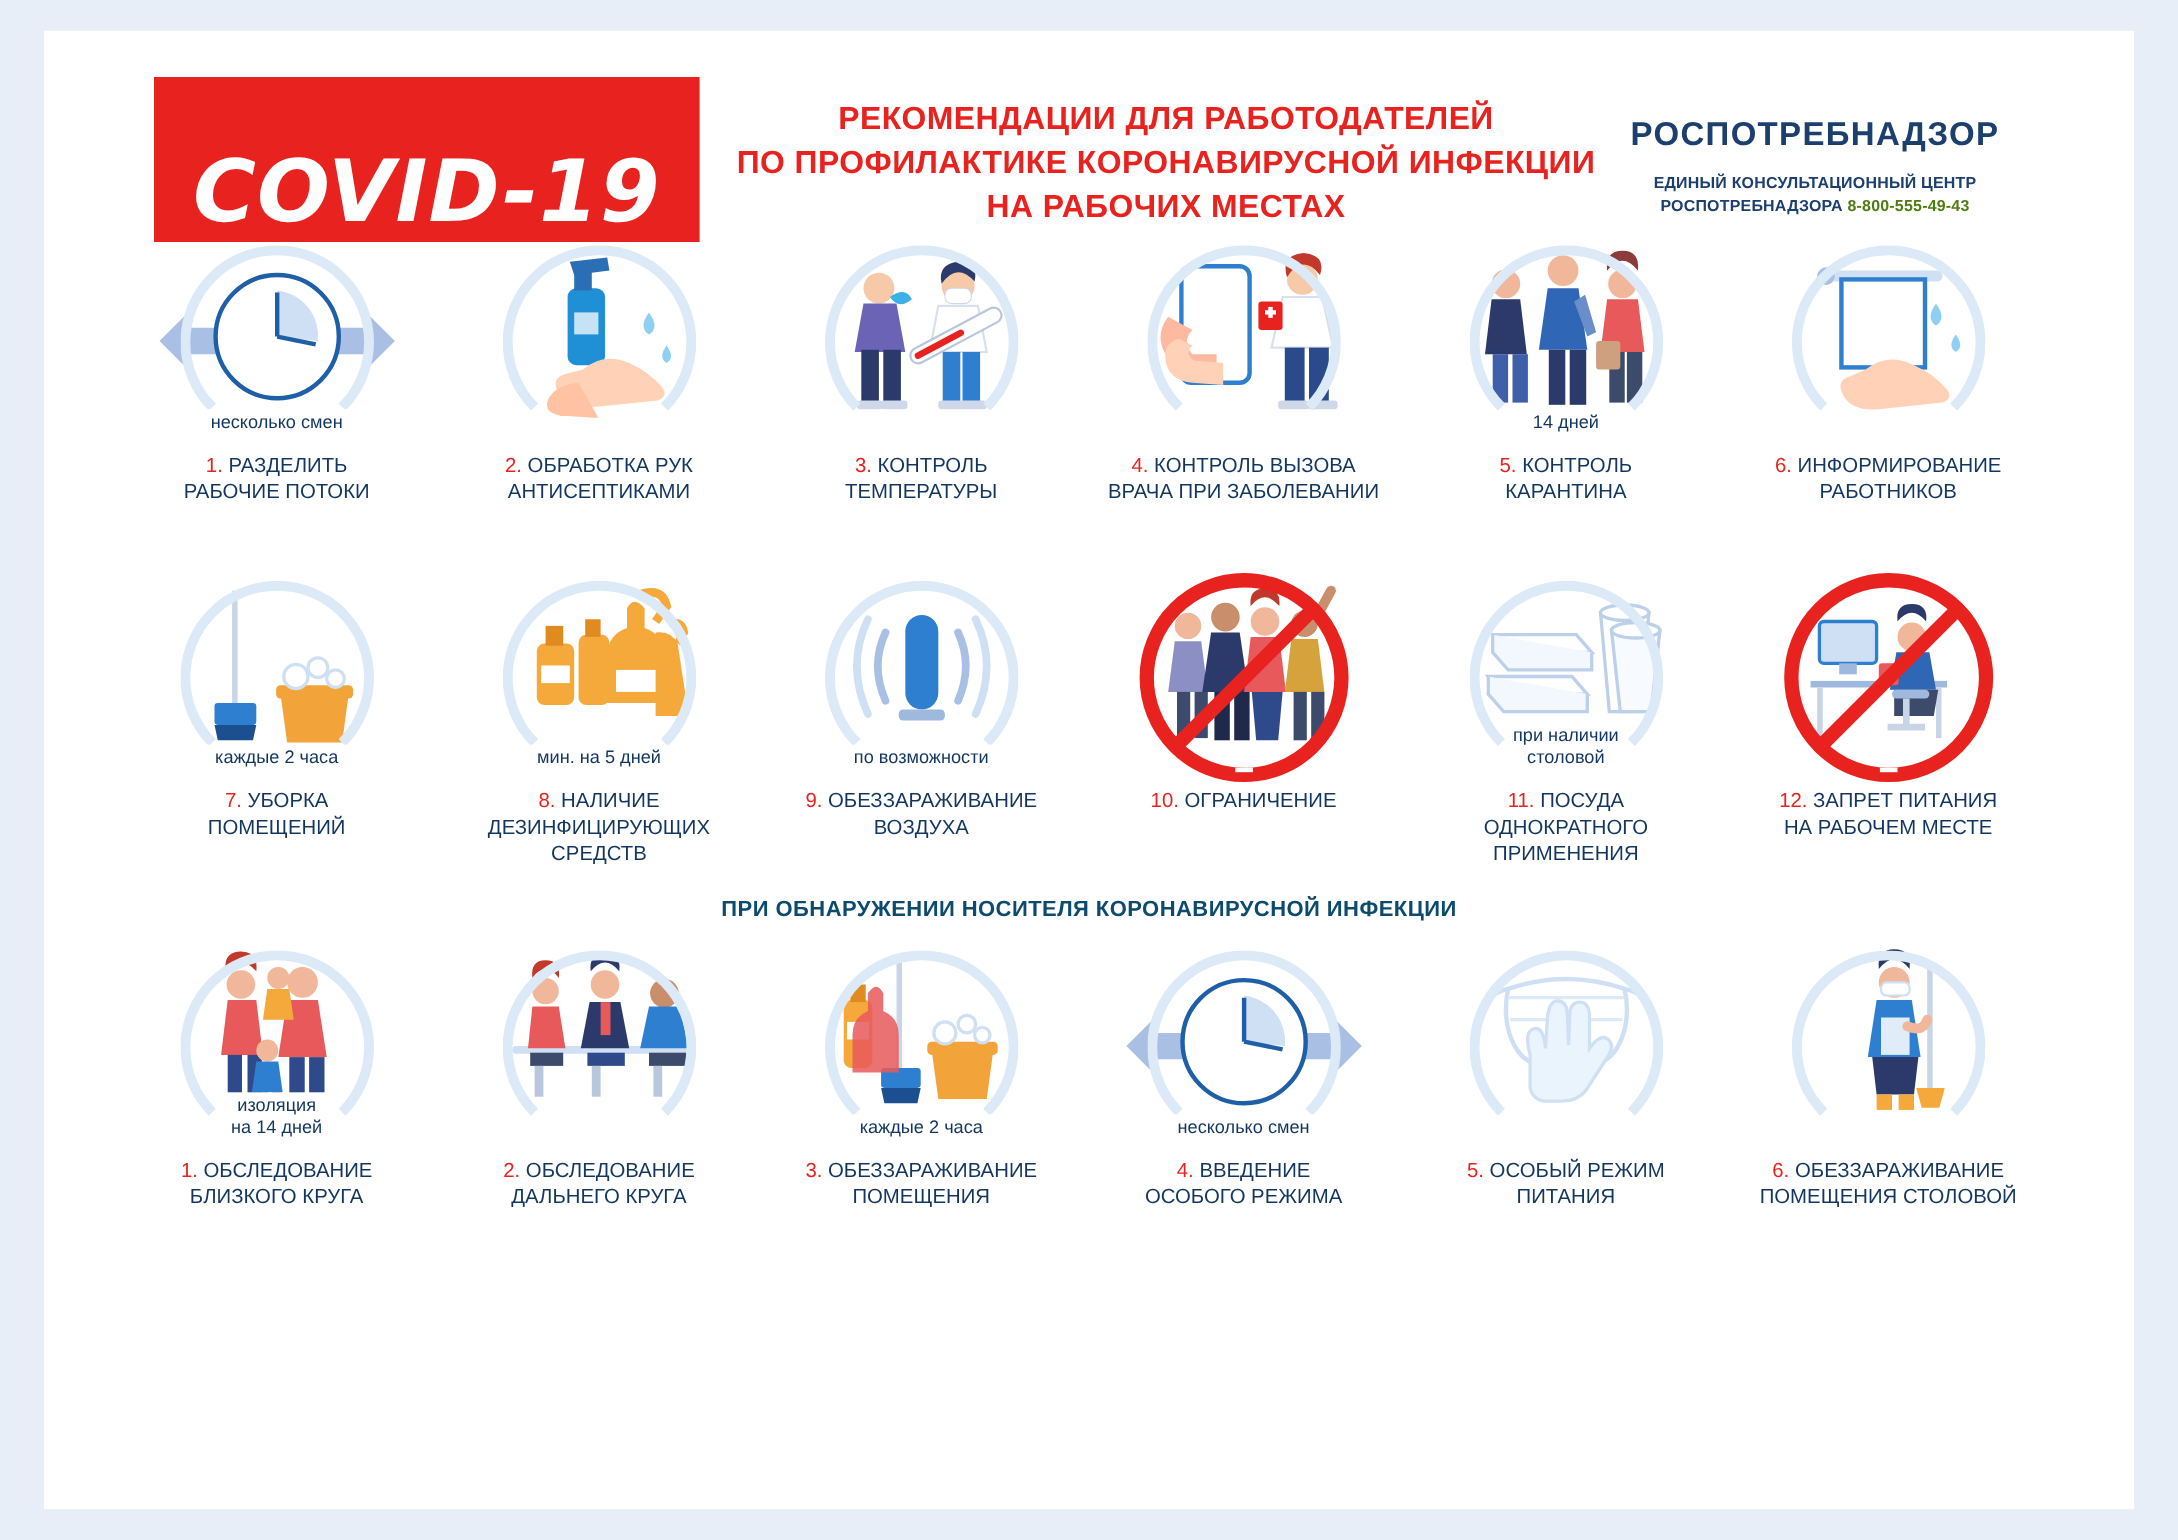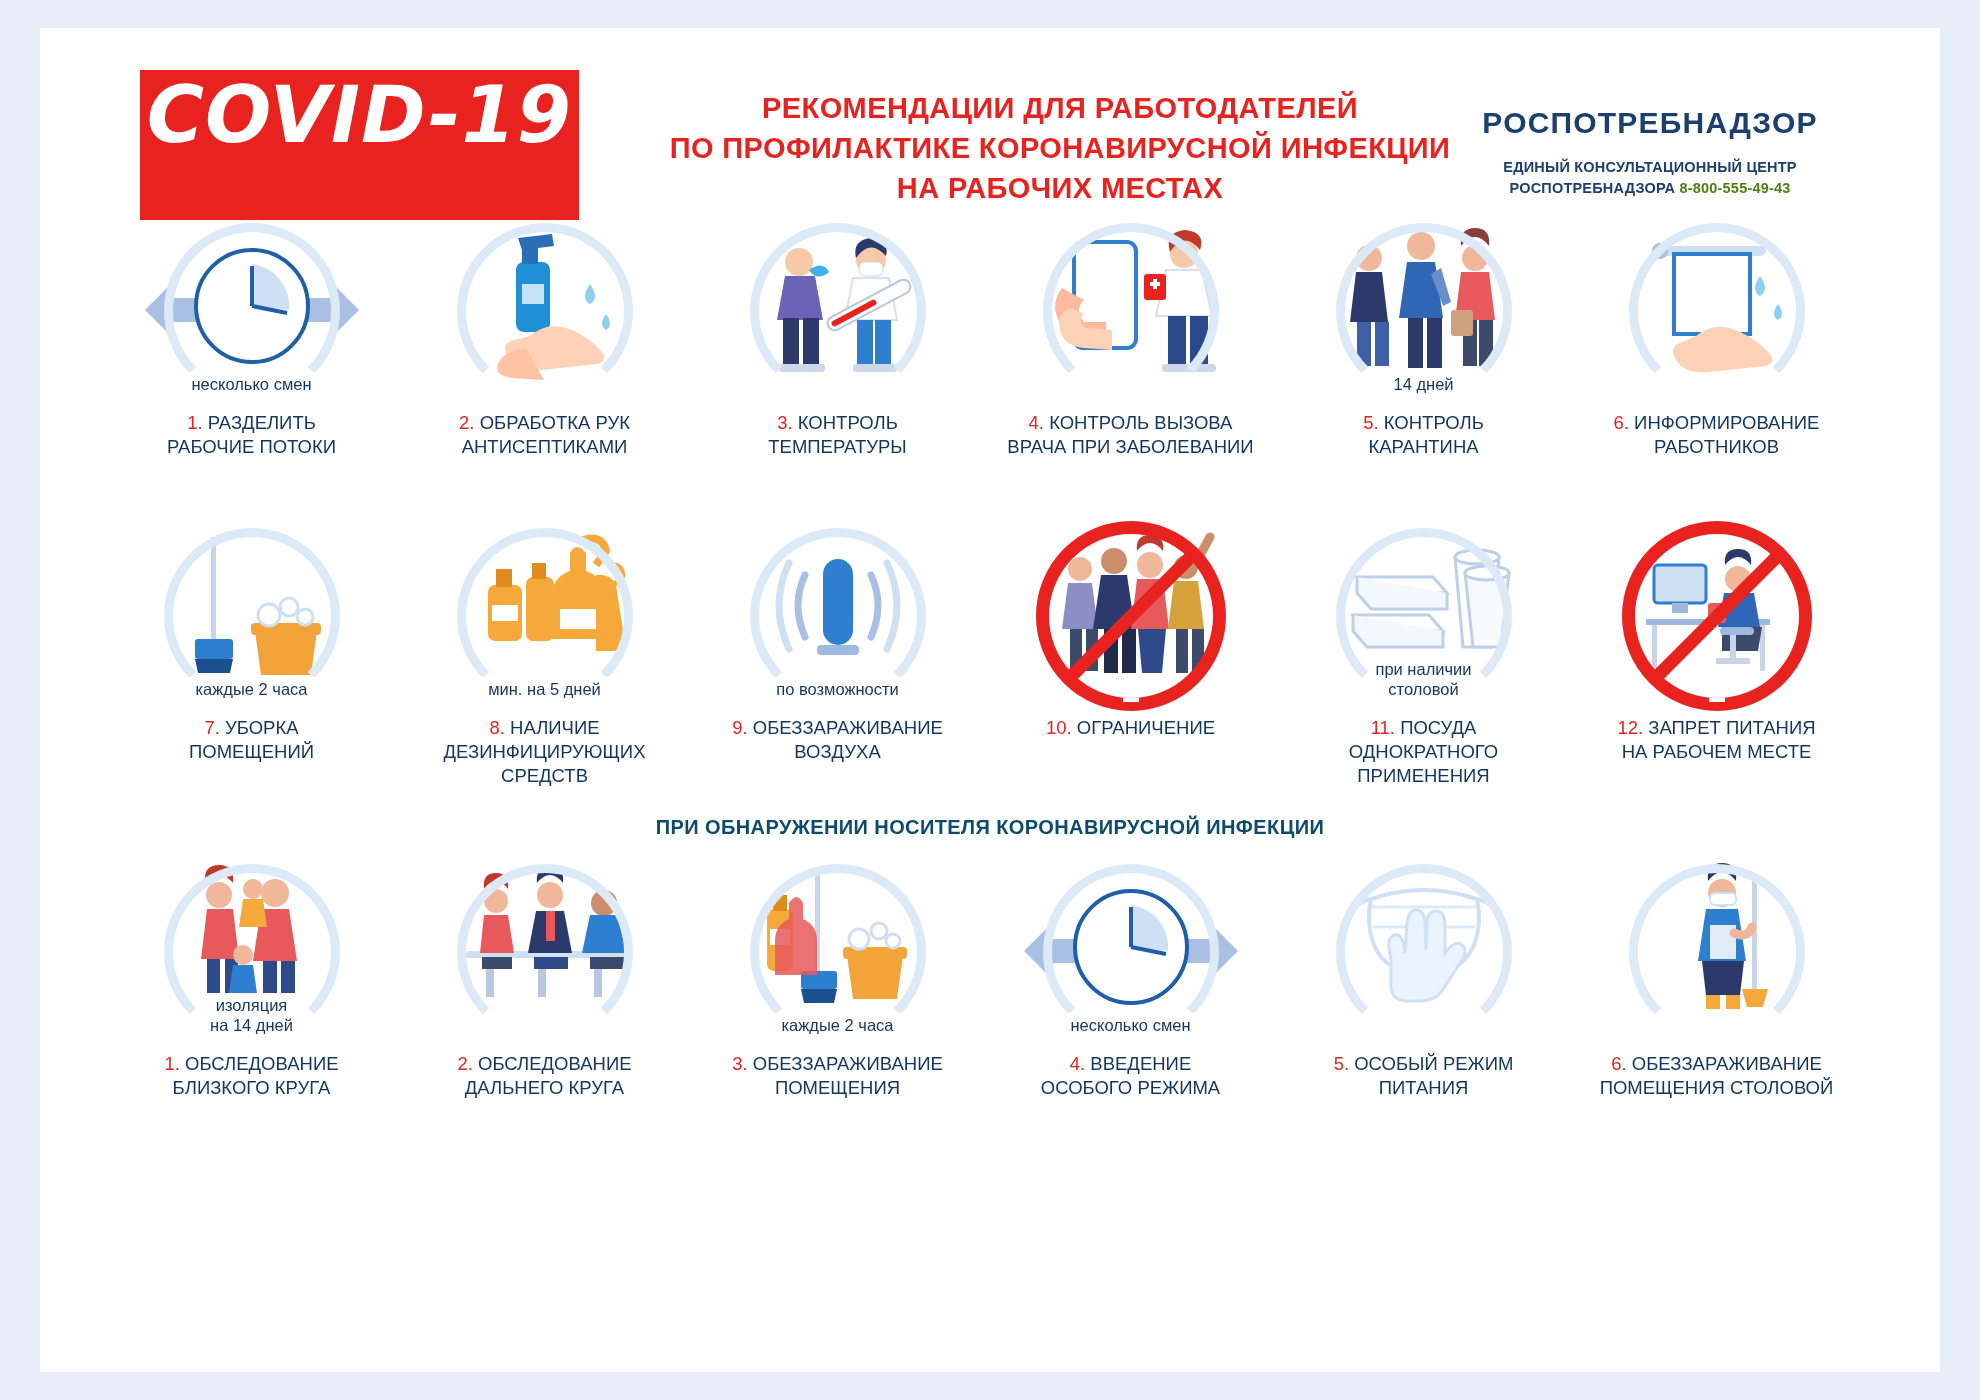--- a/index.html
+++ b/index.html
@@ -17,23 +17,23 @@
     box-sizing:border-box;
   }
   
   .header{
     position:relative;
     height:190px;
   }
   .covid-badge{
     position:absolute;
     left:100px;top:42px;
-    width:439px;height:150px;
+    width:496px;height:150px;
     background:#e8231f;
-    display:flex;align-items:flex-start;justify-content:center;
+    display:flex;align-items:flex-end;justify-content:center;
   }
   .covid-badge span{
     color:#ffffff;
     font-size:78px;
     font-weight:bold;
     letter-spacing:1px;
     font-family:"DejaVu Sans", sans-serif;
     font-style:italic;
   }
   .header-title{

